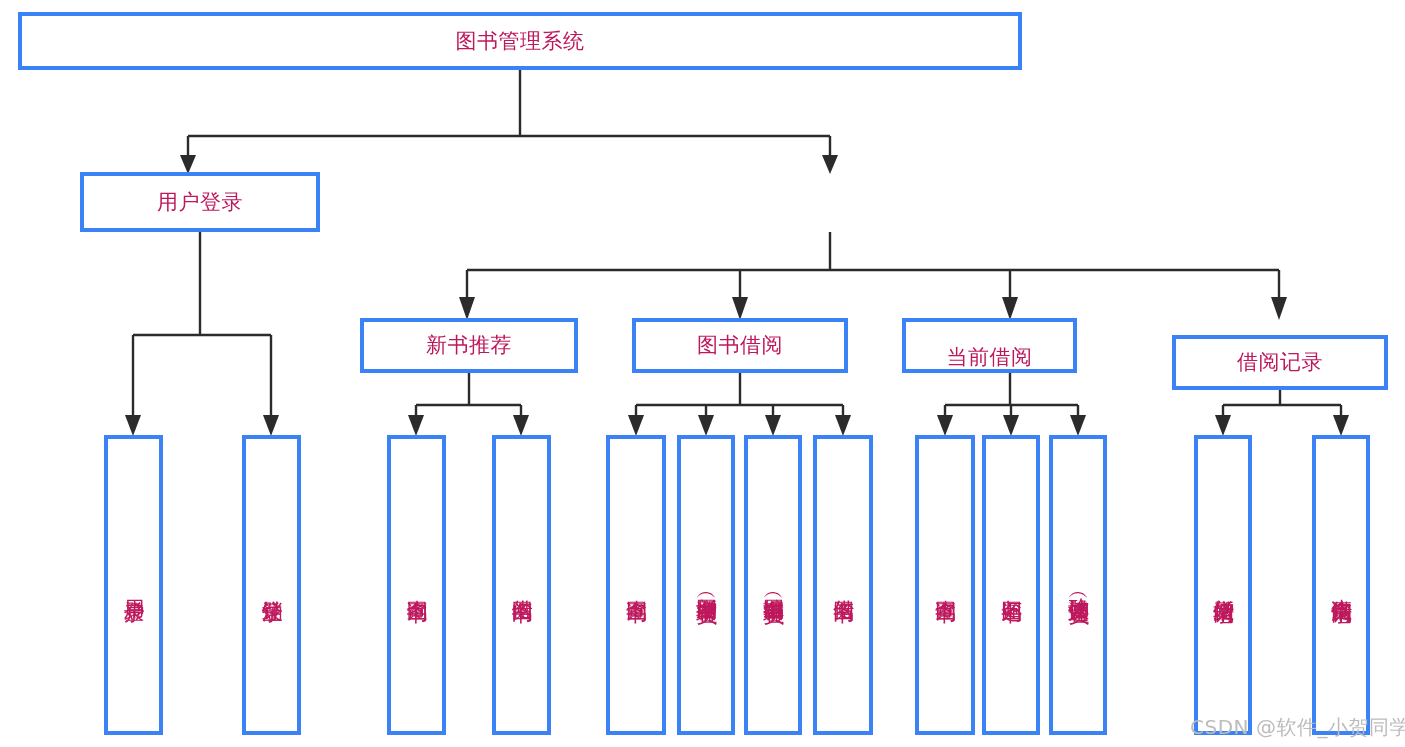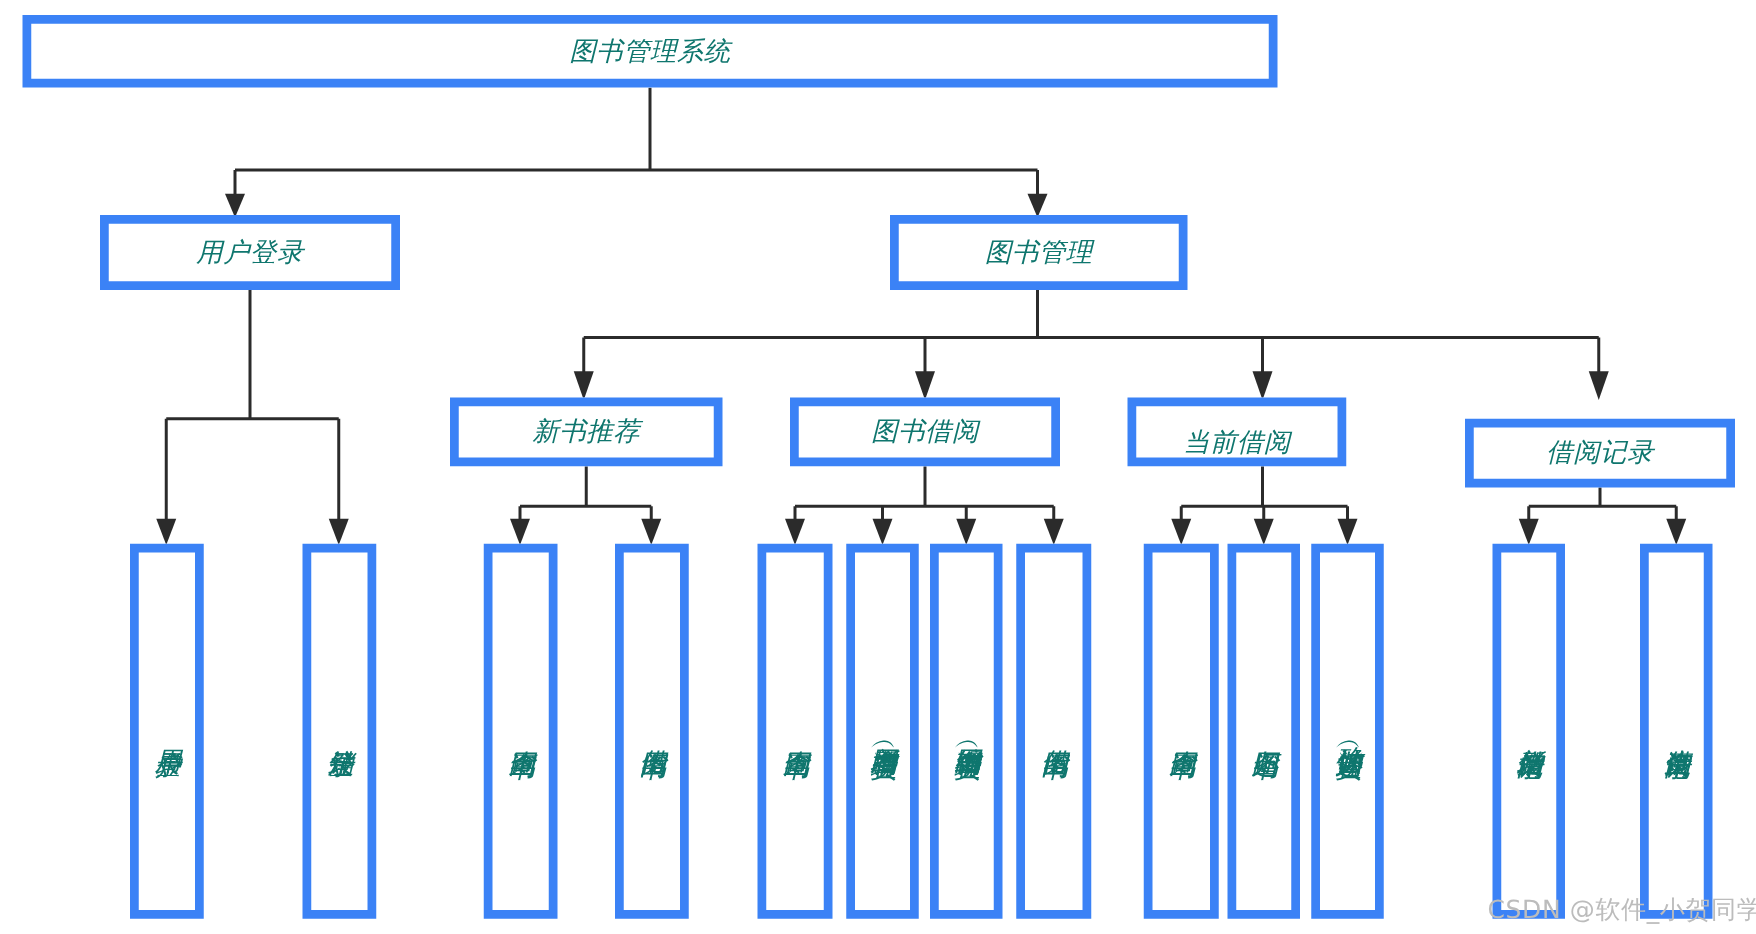--- a/index.html
+++ b/index.html
@@ -10,27 +10,26 @@
     font-family:"DejaVu Sans","Liberation Sans",sans-serif;
     overflow:hidden;
     position:relative;
   }
   #diagram{
     position:absolute;left:0;top:0;width:1405px;height:747px;
   }
   .node-box{
     position:absolute;
     box-sizing:border-box;
-    border:7px solid #3b82f6;
+    border:4px solid #3b82f6;
     background:#ffffff;
     display:flex;
     align-items:center;
     justify-content:center;
-    color:#0f766e;
-    font-style:italic;
+    color:#be185d;
   }
   .node-box.horizontal .node-label{
     font-size:21px;
     line-height:1.15;
     letter-spacing:0.5px;
     white-space:nowrap;
   }
   .node-box.vertical{
     align-items:center;
     justify-content:center;
@@ -133,23 +132,20 @@
   </svg>
 
   <div class="node-box horizontal" style="left:18px;top:12px;width:1004px;height:58px;">
     <span class="node-label">图书管理系统</span>
   </div>
 
   <div class="node-box horizontal" style="left:80px;top:172px;width:240px;height:60px;">
     <span class="node-label">用户登录</span>
   </div>
 
-  <div class="node-box horizontal" style="left:712px;top:172px;width:238px;height:60px;">
-    <span class="node-label">图书管理</span>
-  </div>
 
   <div class="node-box horizontal" style="left:360px;top:318px;width:218px;height:55px;">
     <span class="node-label">新书推荐</span>
   </div>
 
   <div class="node-box horizontal" style="left:632px;top:318px;width:216px;height:55px;">
     <span class="node-label">图书借阅</span>
   </div>
 
   <div class="node-box horizontal" style="left:902px;top:318px;width:175px;height:55px;align-items:flex-end;">

